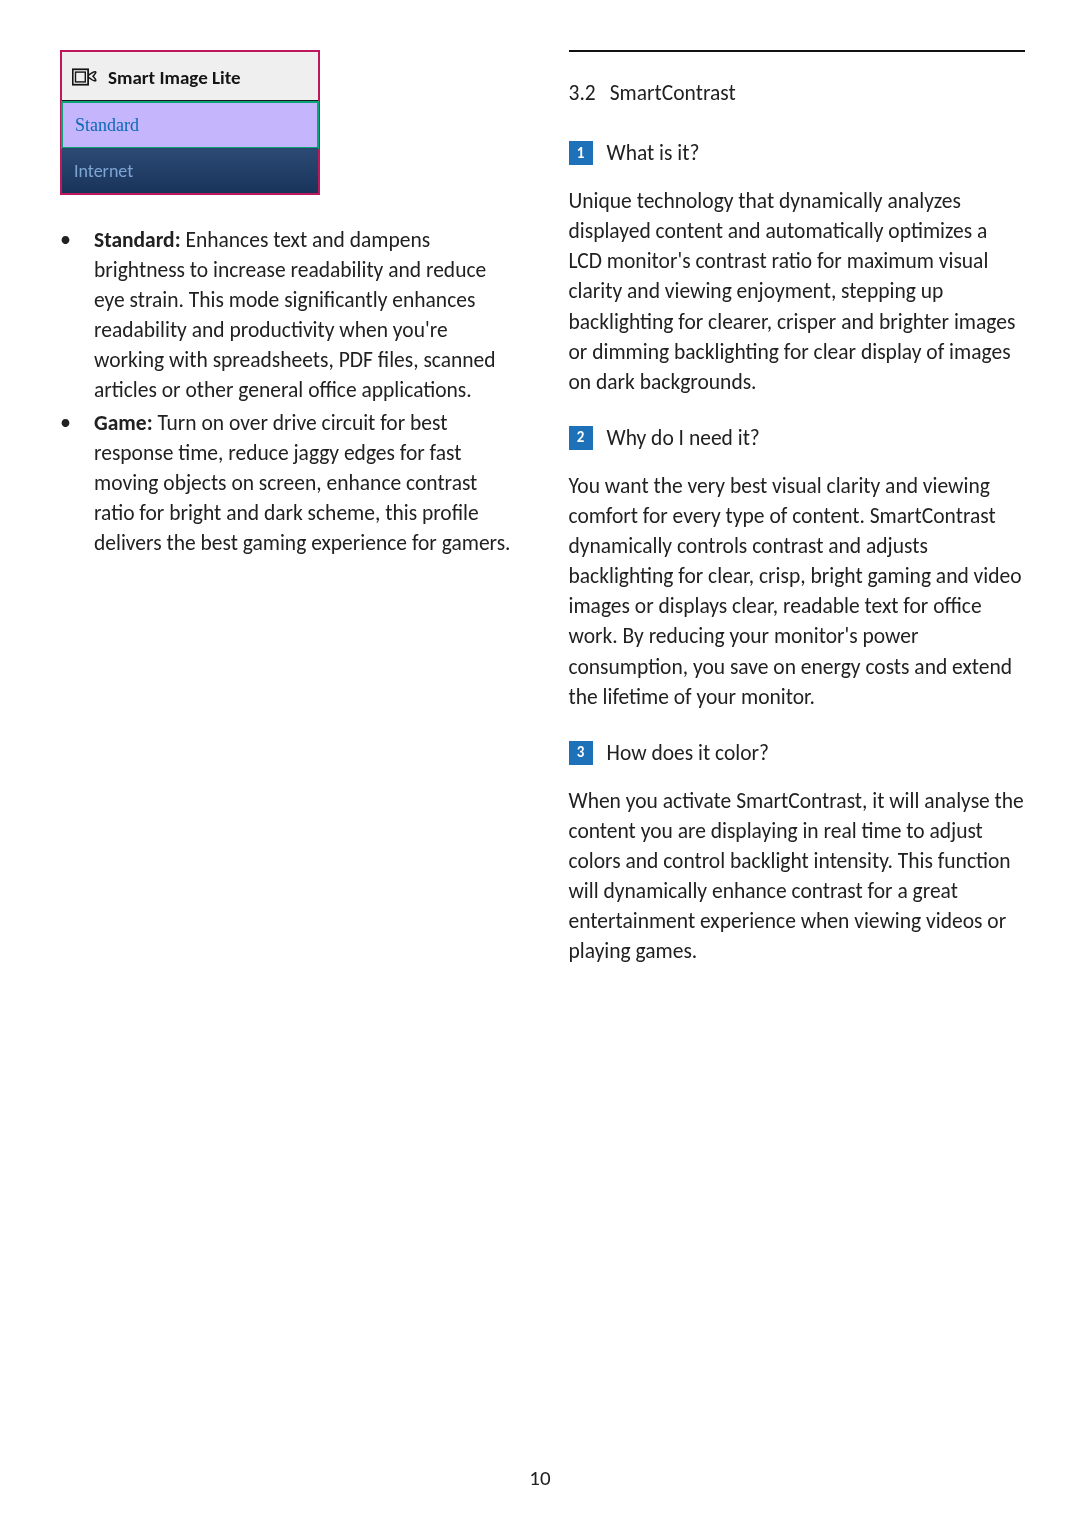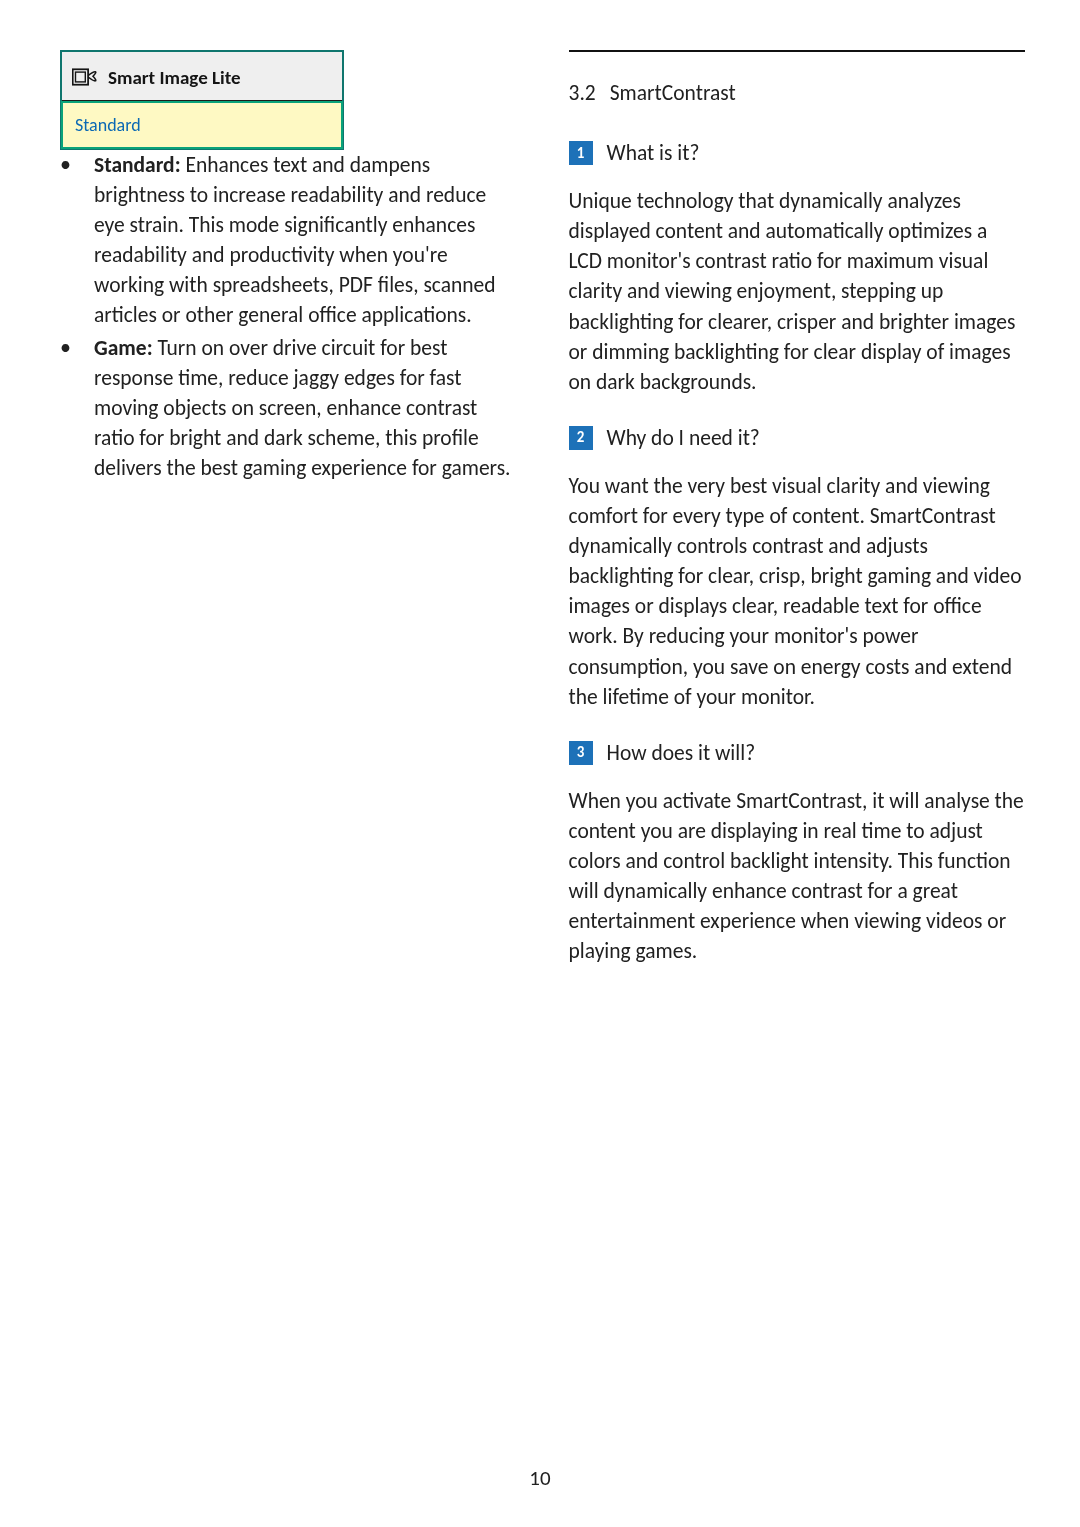--- a/index.html
+++ b/index.html
@@ -17,25 +17,26 @@
   .page {
     display: flex;
     gap: 52px;
     padding: 50px 55px 0 60px;
   }
   .col { flex: 1 1 0; min-width: 0; }
   .intro { margin-bottom: 28px; }
 
   
   .sil-widget {
-    width: 284px;
-    border: 2px solid #0f766e;
+    width: 260px;
+    border: 2px solid #be185d;
     background: #e6e6e6;
     font-size: 18px;
     line-height: 1;
+    margin-bottom: 30px;
     margin-left: 0px;
   }
   .sil-header {
     display: flex; align-items: center; gap: 8px;
     padding: 14px 12px 12px 10px;
     font-weight: 600;
     color: #151515;
     background: #efefef;
     border-bottom: 2px solid #1a1a1a;
     font-size: 19px;
@@ -43,24 +44,25 @@
   .sil-row {
     padding: 13px 12px;
     border-top: 1px solid rgba(255,255,255,.08);
     border-bottom: 1px solid rgba(0,0,0,.25);
     background: linear-gradient(#2e4e7a, #1d3a60);
     color: #7ea6d4;
     font-weight: 500;
   }
   .sil-row:last-child { border-bottom: none; background: linear-gradient(#2b4a74, #19345a); }
   .sil-row.active {
-    background: #fef9c3;
+    background: #c4b5fd;
     color: #0b69b4;
     border: 2px solid #0aa37a;
     margin: -1px;
+    font-family: Liberation Serif, serif;
   }
   .sil-icon-svg { width: 28px; height: 22px; flex: 0 0 auto; }
 
   ul.bullets { list-style: none; padding-left: 24px; }
   ul.bullets > li { position: relative; margin-bottom: 2px; padding-left: 10px; }
   ul.bullets > li::before {
     content: "•"; position: absolute; left: -24px; top: 0; font-size: 22px;
   }
   .label-bold { font-weight: 700; }
 
@@ -107,20 +109,23 @@
         <svg class="sil-icon-svg" viewBox="0 0 40 30">
           <rect x="1" y="4" width="22" height="22" fill="none" stroke="#151515" stroke-width="2.5"></rect>
           <rect x="5" y="8" width="14" height="14" fill="none" stroke="#151515" stroke-width="2"></rect>
           <path d="M23 13 C 33 5, 38 6, 30 14 C 38 22, 33 23, 23 15" fill="none" stroke="#151515" stroke-width="2.2"></path>
         </svg>
         <span>Smart Image Lite</span>
       </div>
       <div class="sil-row active">
         <span>Standard</span>
       </div>
+      <div class="sil-row">
+        <span>Internet</span>
+      </div>
     </div>
 
     <ul class="bullets">
       <li>
         <span class="label-bold">Standard:</span><span> Enhances text and dampens brightness to increase readability and reduce eye strain. This mode significantly enhances readability and productivity when you're working with spreadsheets, PDF files, scanned articles or other general office applications.</span>
       </li>
       <li>
         <span class="label-bold">Game:</span><span> Turn on over drive circuit for best response time, reduce jaggy edges for fast moving objects on screen, enhance contrast ratio for bright and dark scheme, this profile delivers the best gaming experience for gamers.</span>
       </li>
     </ul>
@@ -140,19 +145,19 @@
     <p class="para">Unique technology that dynamically analyzes displayed content and automatically optimizes a LCD monitor's contrast ratio for maximum visual clarity and viewing enjoyment, stepping up backlighting for clearer, crisper and brighter images or dimming backlighting for clear display of images on dark backgrounds.</p>
 
     <div class="q-row">
       <span class="badge">2</span>
       <span>Why do I need it?</span>
     </div>
     <p class="para">You want the very best visual clarity and viewing comfort for every type of content. SmartContrast dynamically controls contrast and adjusts backlighting for clear, crisp, bright gaming and video images or displays clear, readable text for office work. By reducing your monitor's power consumption, you save on energy costs and extend the lifetime of your monitor.</p>
 
     <div class="q-row">
       <span class="badge">3</span>
-      <span>How does it will?</span>
+      <span>How does it color?</span>
     </div>
     <p class="para">When you activate SmartContrast, it will analyse the content you are displaying in real time to adjust colors and control backlight intensity. This function will dynamically enhance contrast for a great entertainment experience when viewing videos or playing games.</p>
   </div>
 </div>
 
 <div class="pagenum">10</div>
 
 </body></html>

